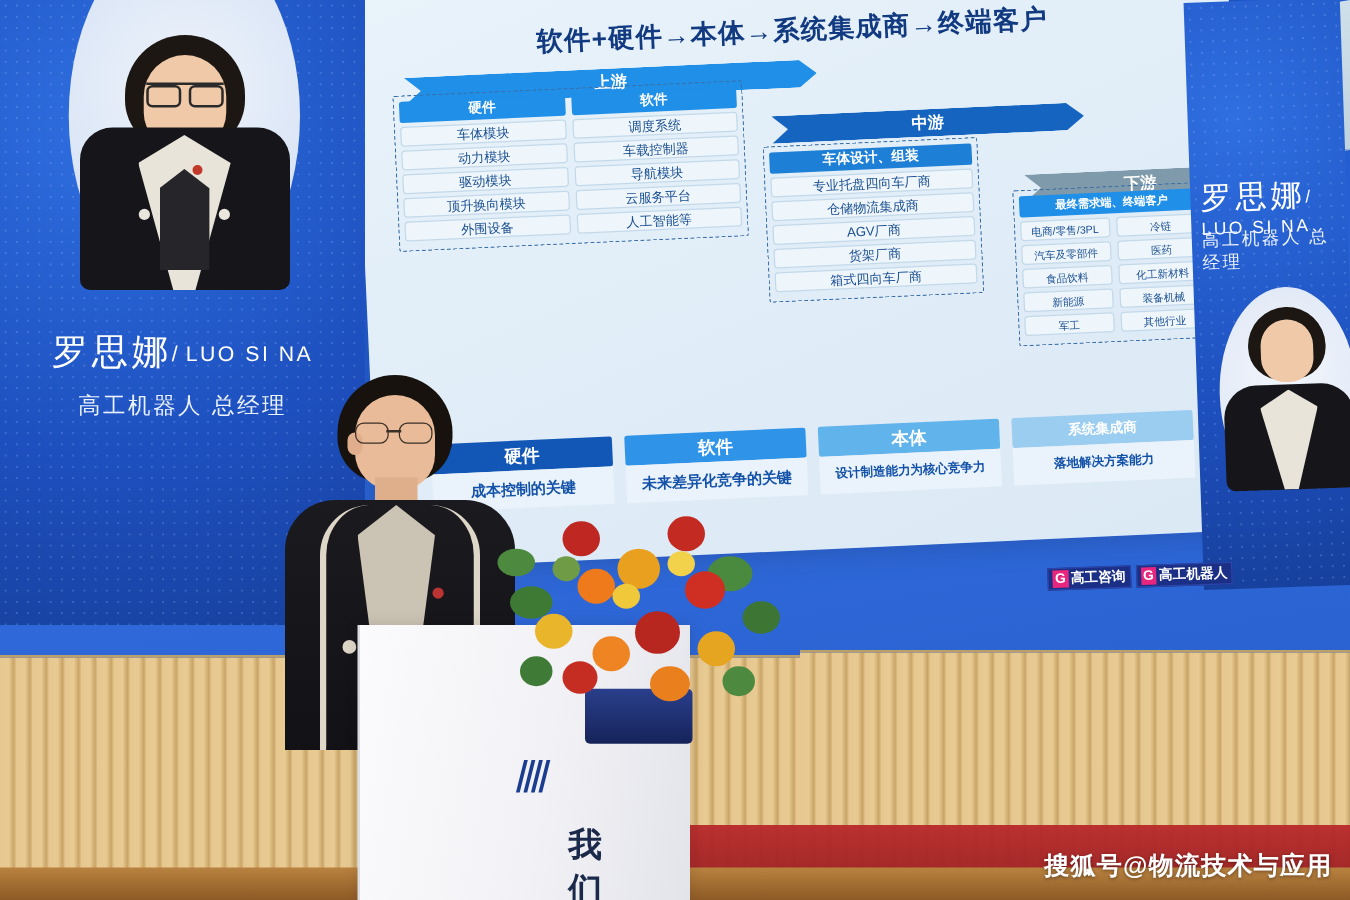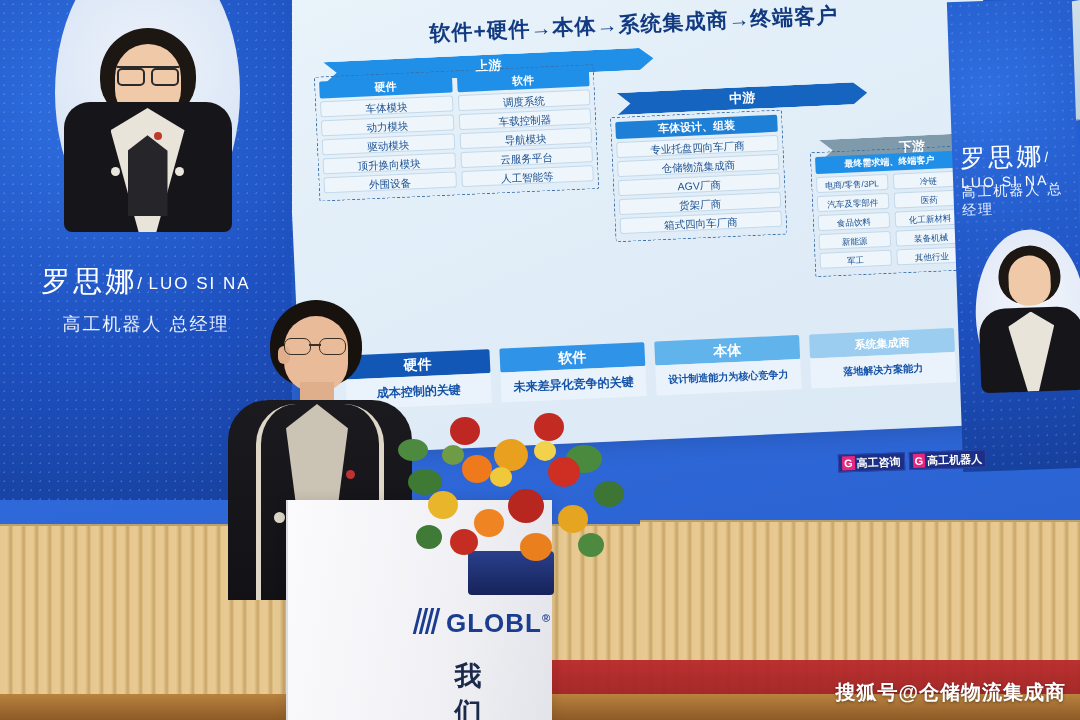--- a/index.html
+++ b/index.html
@@ -406,23 +406,20 @@
       <div class="b2"></div>
       <div class="redpin"></div>
   </div>
 
   <div id="podium">
     <div class="mark">
       <i style="left:0"></i>
         <i style="left:6px"></i>
         <i style="left:12px"></i>
         <i style="left:18px"></i>
-    </div>
-    <div class="brand">
-      <span>GLOBL</span><sup>®</sup>
     </div>
     <div class="cnw">
       <div>我</div>
       <div>们</div>
     </div>
   </div>
 
   <div id="flowers">
     <div class="vase"></div>
     <span style="left:10px;  top:64px;  width:34px;height:26px;background:#3e7a34"></span>
@@ -451,15 +448,15 @@
     <div class="badge">
       <span class="g">G</span>
       <span class="t">高工咨询</span>
     </div>
     <div class="badge">
       <span class="g">G</span>
       <span class="t">高工机器人</span>
     </div>
   </div>
 
-  <div class="watermark">搜狐号@仓储物流集成商</div>
+  <div class="watermark">搜狐号@物流技术与应用</div>
 
 </div>
 
 </body></html>

